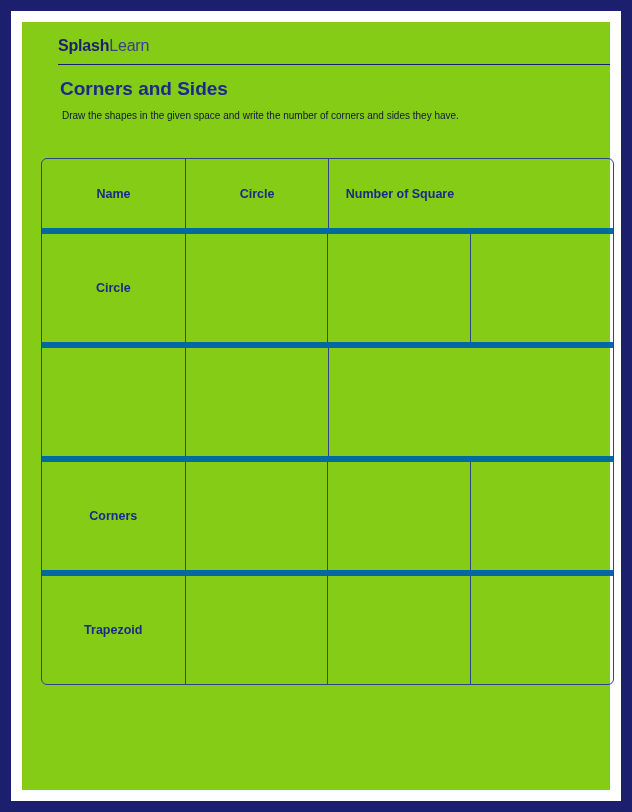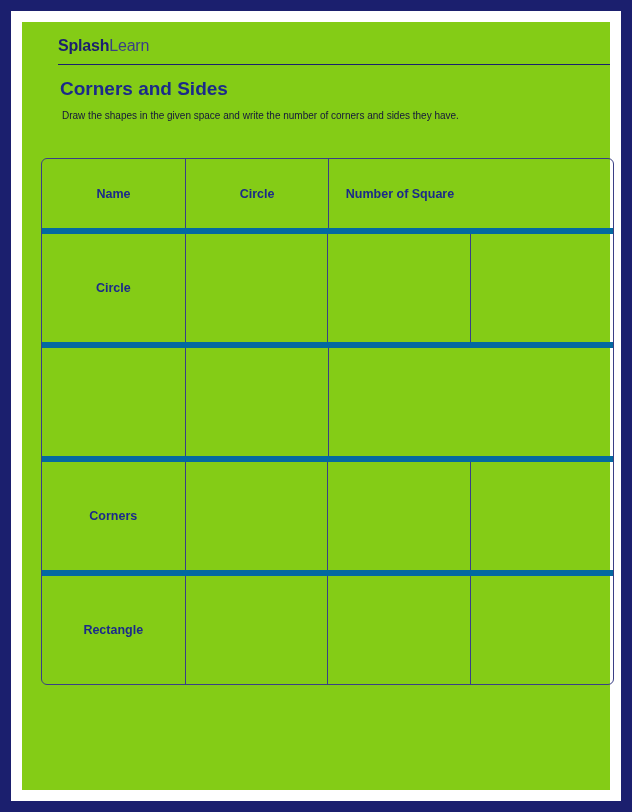--- a/index.html
+++ b/index.html
@@ -147,21 +147,21 @@
 
       <div class="row body-row">
         <div class="cell c-name">Corners</div>
         <div class="cell c-shape"></div>
         <div class="cell c-sides"></div>
         <div class="cell c-corners"></div>
       </div>
 
 
       <div class="row body-row">
-        <div class="cell c-name">Rectangle</div>
+        <div class="cell c-name">Trapezoid</div>
         <div class="cell c-shape"></div>
         <div class="cell c-sides"></div>
         <div class="cell c-corners"></div>
       </div>
 
     </div>
   </div>
 </div>
 
 </body></html>

